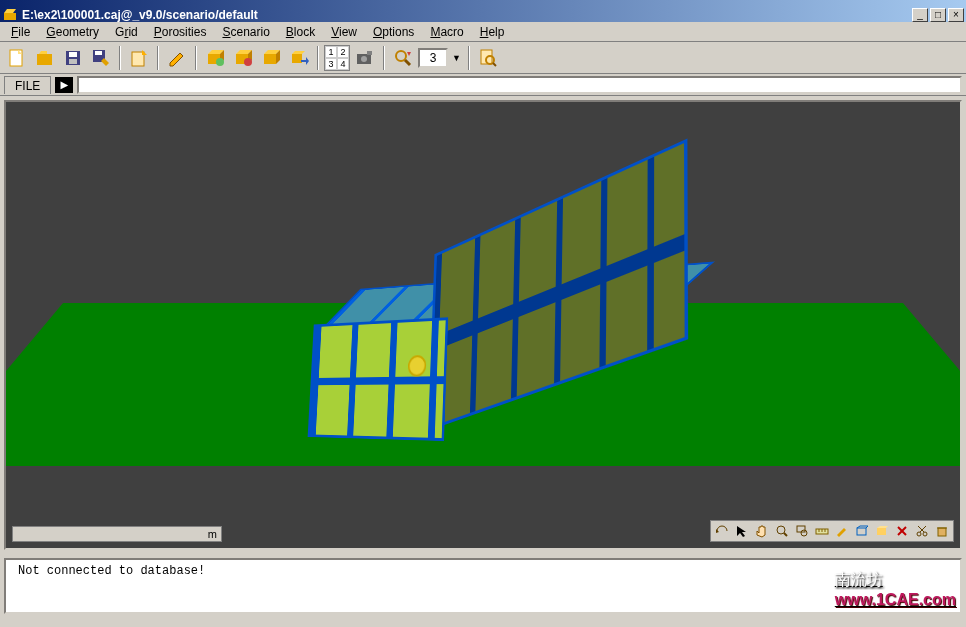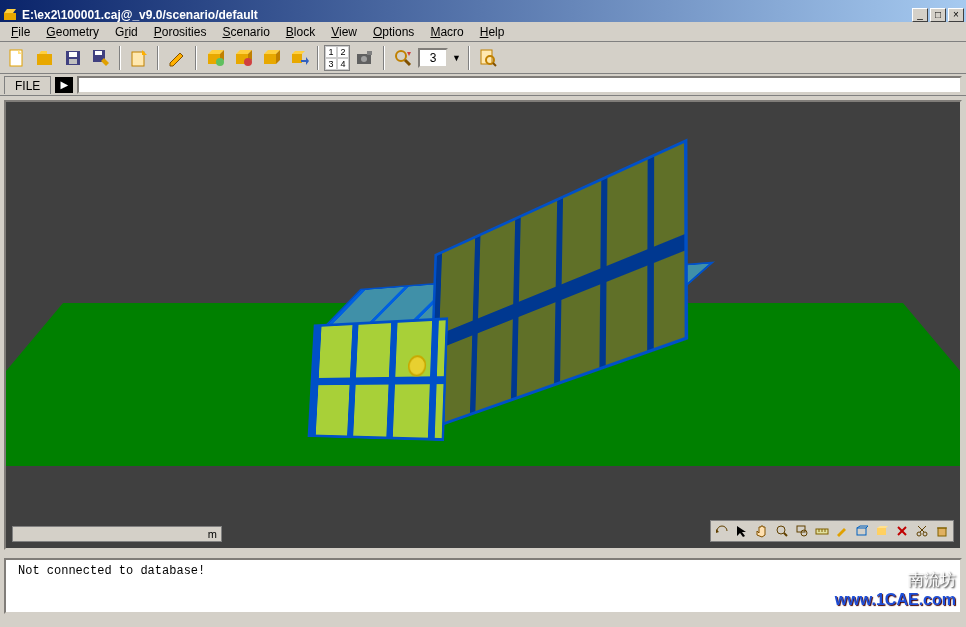--- a/index.html
+++ b/index.html
@@ -123,26 +123,26 @@
   position:absolute; bottom:6px; right:6px; display:flex; gap:0;
   background:#d4d0c8; border:1px solid #808080; padding:1px;
 }
 .vtbtn { width:20px; height:18px; border:1px solid #d4d0c8; display:flex; align-items:center; justify-content:center;}
 .statusarea {
   background:#fff; border:2px inset #d4d0c8; height:56px;
   padding:4px 12px; font-size:12px; font-family: "Courier New", monospace;
   margin:4px;
 }
 .watermark {
-  position:absolute; right:10px; bottom:18px; text-align:right;
-  font-size:16px; pointer-events:none; z-index:100;
+  position:absolute; right:10px; bottom:18px; 
+  font-size:16px; pointer-events:none; z-index:100;text-decoration:underline;
 }
 .wm1{color:#fff; text-shadow:1px 1px 2px #000; font-family:"Microsoft YaHei",sans-serif;}
 .wm2{color:#00a0ff; text-shadow:1px 1px 1px #003;font-family:"Microsoft YaHei",sans-serif; font-size:18px;}
-.wm3{color:#1d4ed8; font-weight:bold; text-shadow:1px 1px 1px #400;}
+.wm3{color:#be185d; font-weight:bold; text-shadow:1px 1px 1px #400;}
 svg{display:block;}
 </style>
 </head>
 <body>
 
 <div class="titlebar">
   <span class="appicon">
     <svg width="14" height="14">
         <rect x="1" y="6" width="12" height="7" fill="#e8a800"></rect>
         <polygon points="1,6 4,2 13,2 10,6" fill="#ffd040"></polygon>

